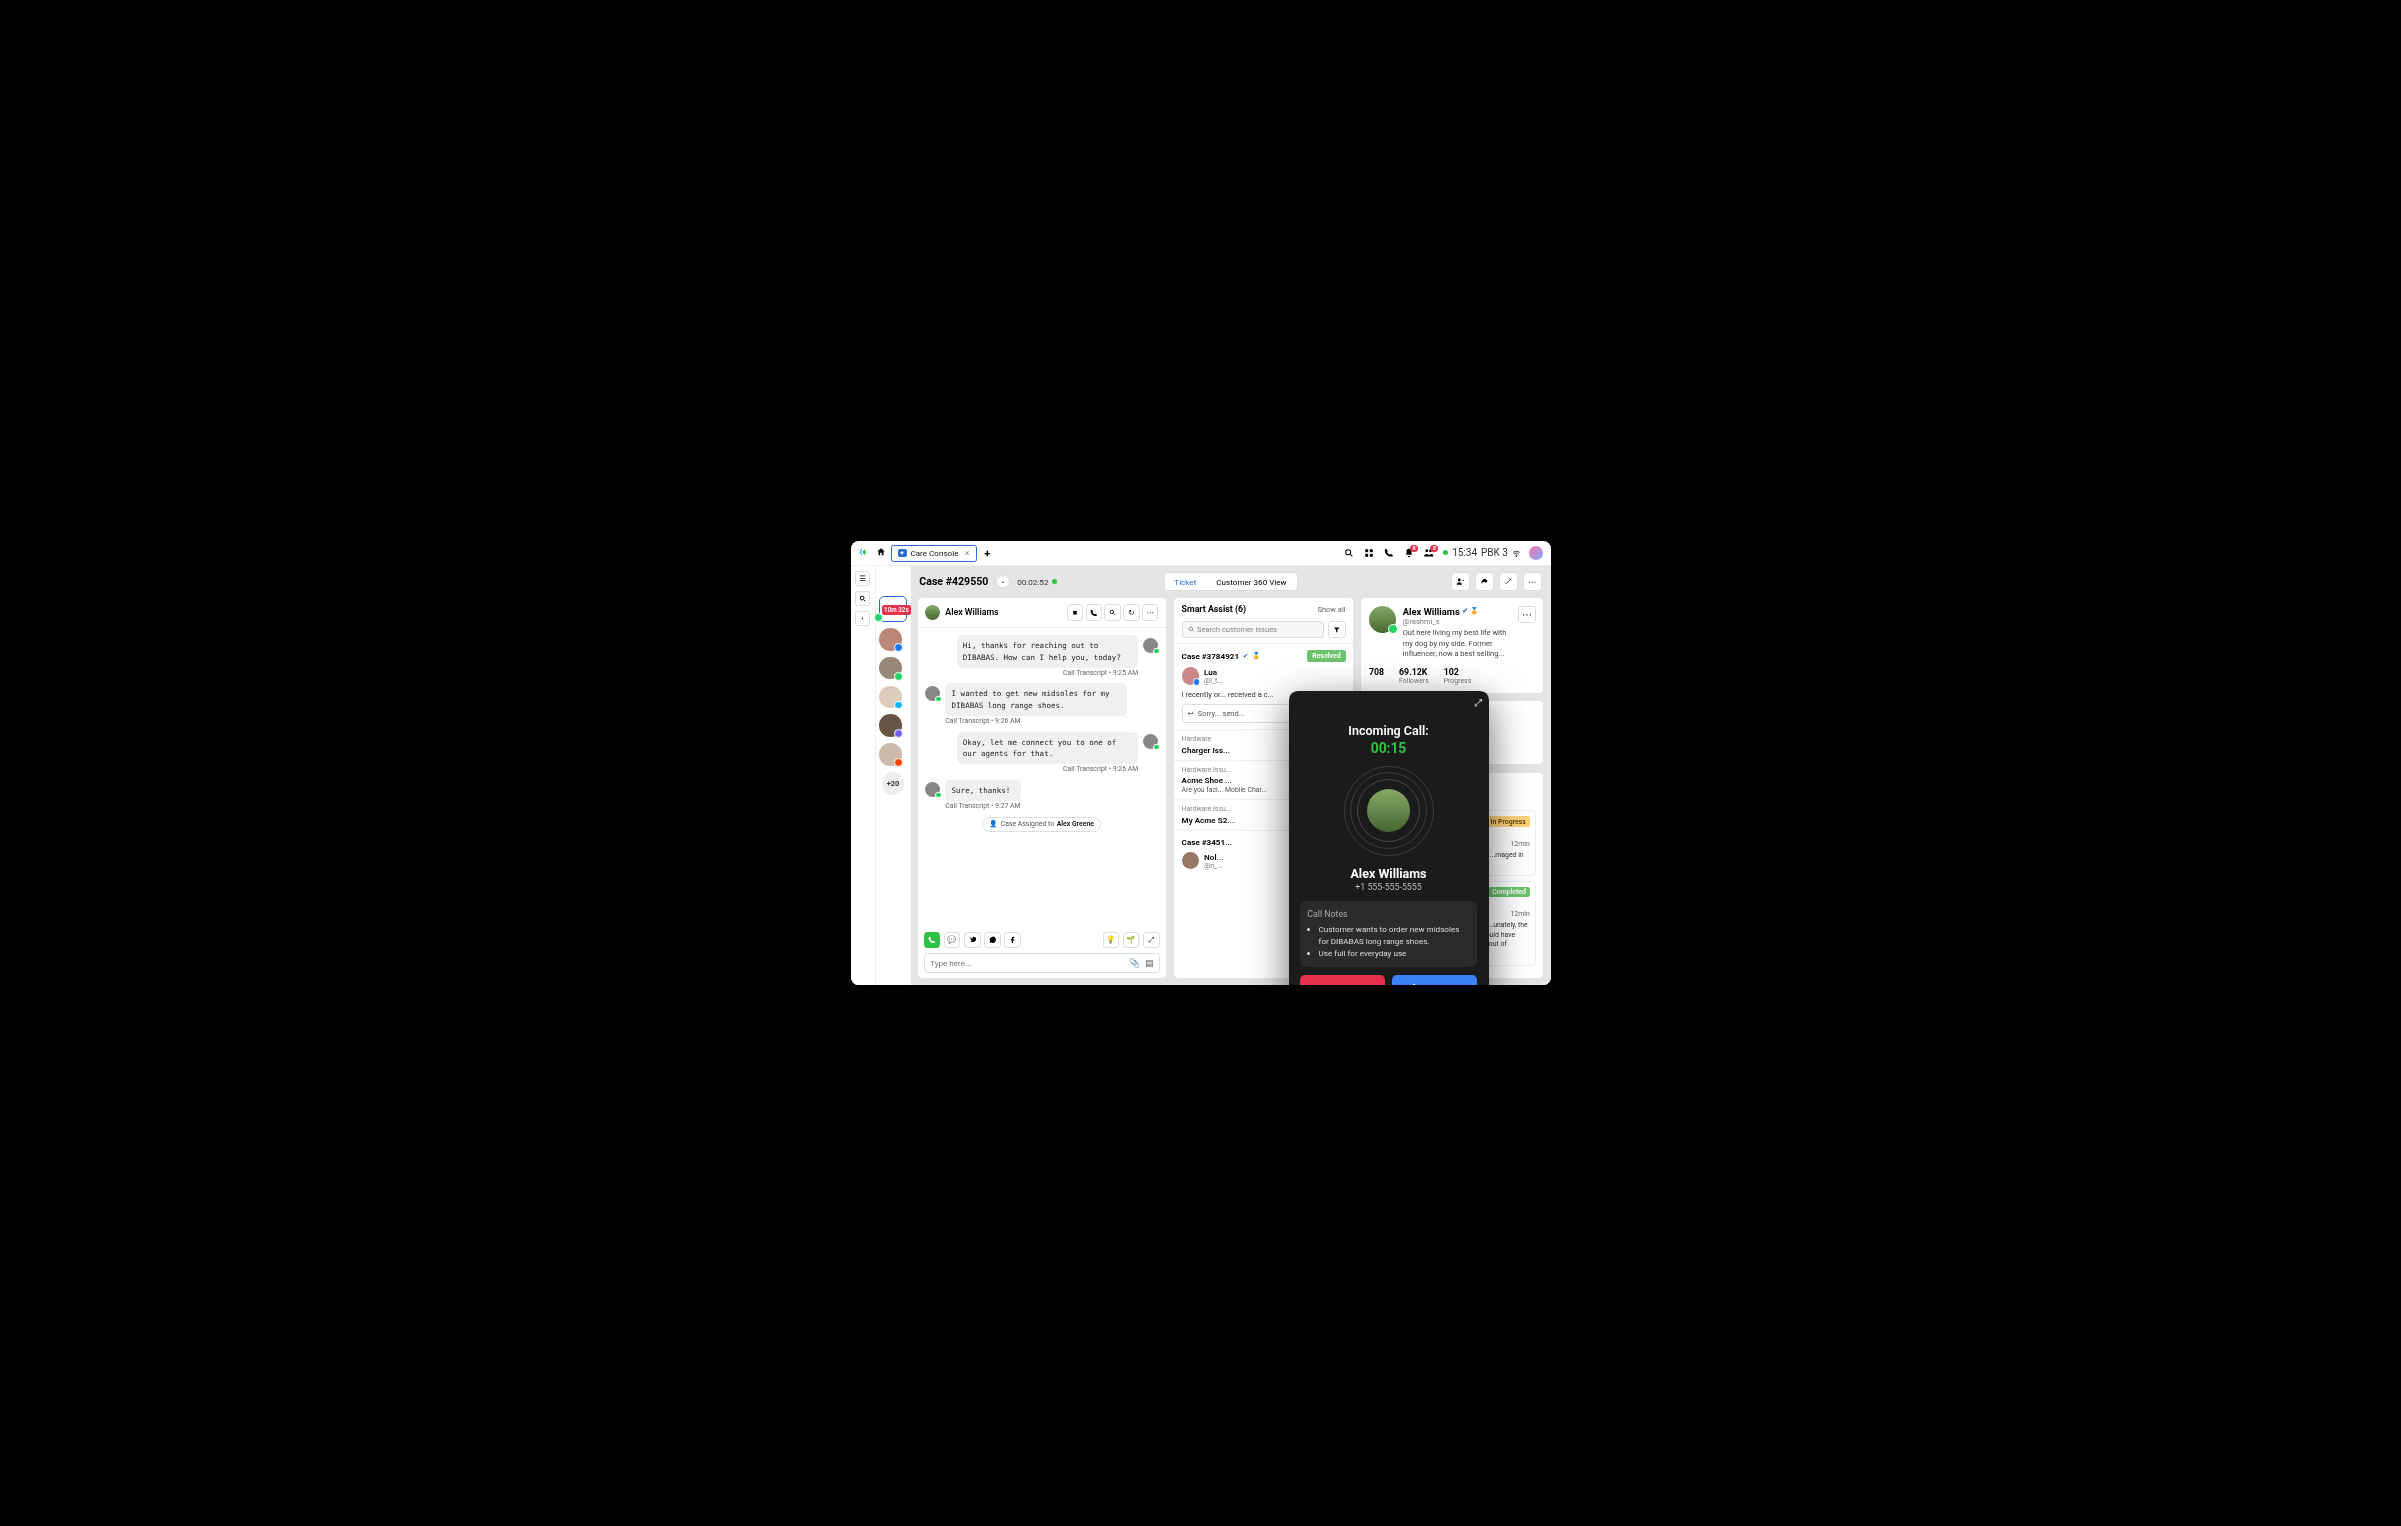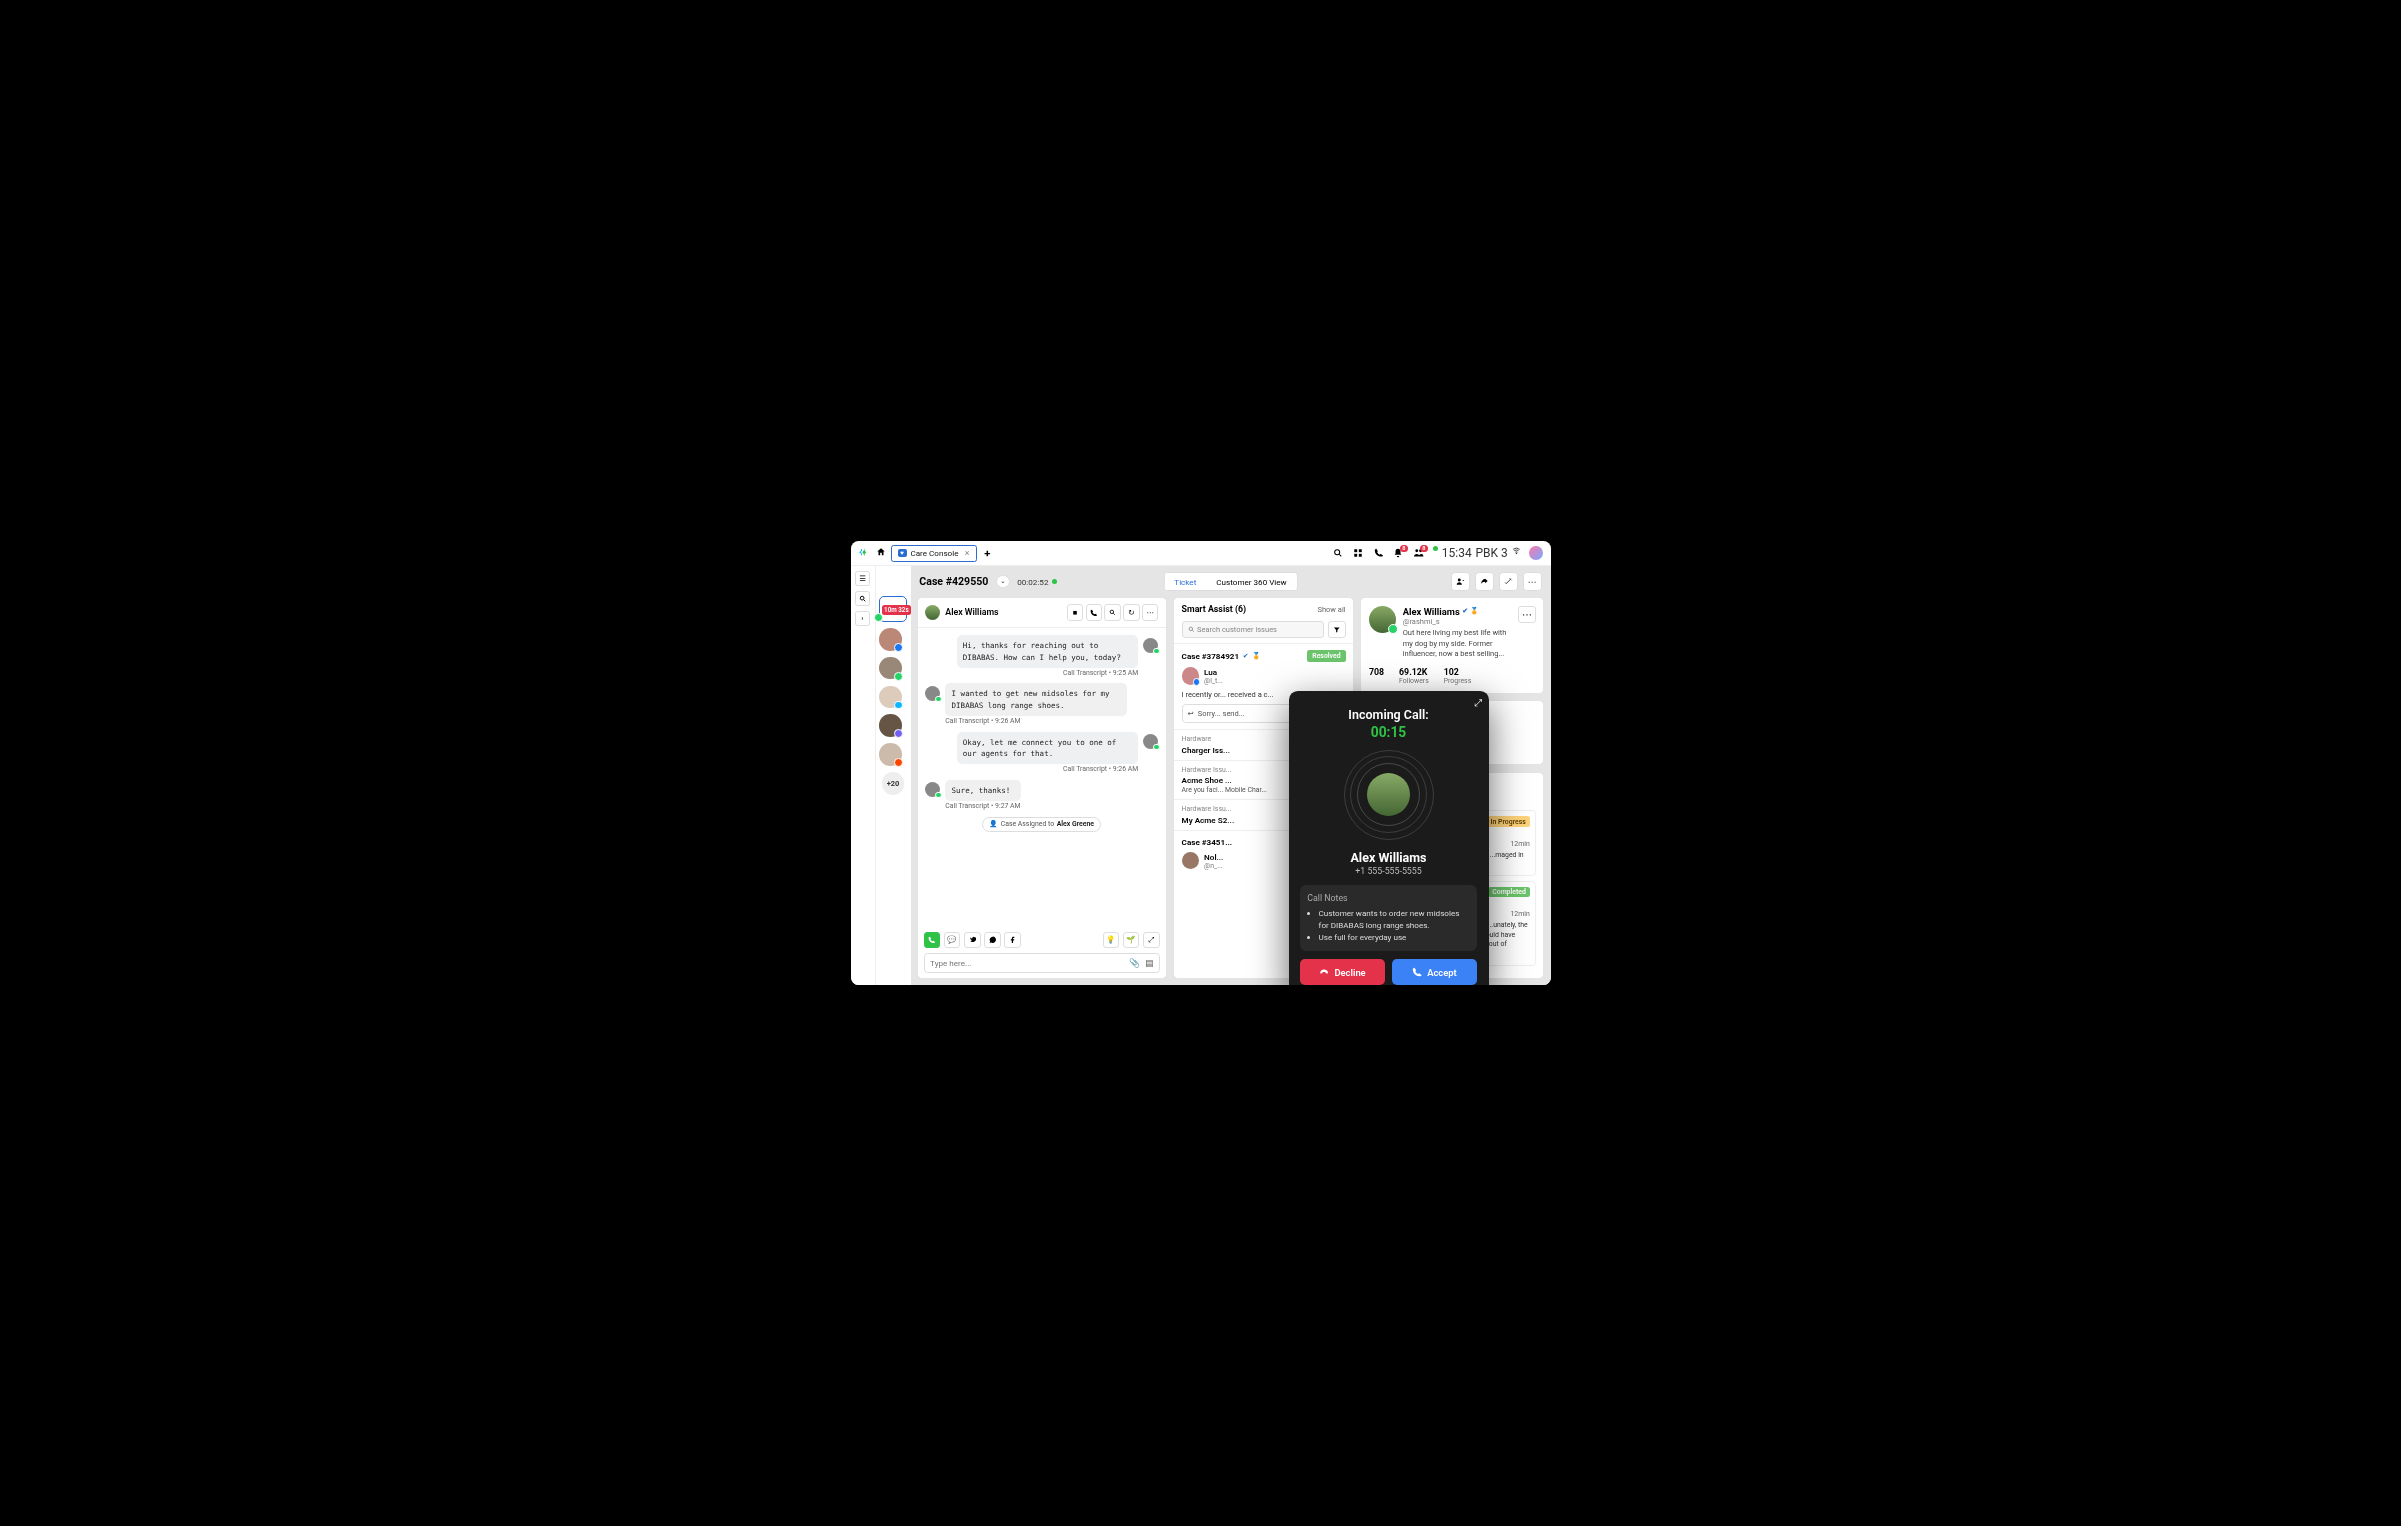--- a/index.html
+++ b/index.html
@@ -10,21 +10,21 @@
 .logo svg{width:12.5px;height:12.5px}
 .home-icon{font-size:10px;cursor:pointer}
 .tab{display:flex;align-items:center;gap:3.8px;padding:2.5px 6.3px;border:0.6px solid #2b6cd1;border-radius:2.5px;font-size:8.1px;color:#111;background:#fff}
 .tab-icon{width:8.8px;height:8.8px;background:#2b6cd1;border-radius:1.9px;display:flex;align-items:center;justify-content:center;color:#fff;font-size:6.3px}
 .tab-close{font-size:8.8px;color:#888;margin-left:2.5px;cursor:pointer}
 .plus-tab{font-size:11.3px;font-weight:bold;cursor:pointer;padding:0 2.5px}
 .topbar-spacer{flex:1}
 .topbar-right{display:flex;align-items:center;gap:8.8px}
 .tb-icon{width:11.3px;height:11.3px;display:flex;align-items:center;justify-content:center;cursor:pointer;position:relative;font-size:10px}
 .badge{position:absolute;top:-2.5px;right:-3.8px;background:#e3324a;color:#fff;font-size:5.6px;border-radius:5px;padding:0.6px 2.5px;font-weight:600}
-.status-pill{display:flex;align-items:flex-start;gap:3.8px;font-size:12px;color:#333}
+.status-pill{display:flex;align-items:center;gap:3.8px;font-size:10px;color:#333}
 .status-dot{width:5px;height:5px;border-radius:50%;background:#2ec246}
 .avatar-sm{width:13.8px;height:13.8px;border-radius:50%;background:linear-gradient(135deg,#f7a,#7af);cursor:pointer}
 .body{flex:1;display:flex;overflow:hidden}
 .rail{width:25px;background:#fff;border-right:0.6px solid #eee;display:flex;flex-direction:column;align-items:center;gap:5px;padding-top:5px}
 .rail-btn{width:15px;height:15px;display:flex;align-items:center;justify-content:center;border:0.6px solid #ddd;border-radius:2.5px;cursor:pointer;font-size:7.5px}
 .queue{width:35px;display:flex;flex-direction:column;align-items:center;gap:6.3px;padding:30px 0 0;background:#fff}
 .queue-item{position:relative;width:27.5px;display:flex;flex-direction:row;align-items:center;cursor:pointer}
 .queue-avatar{width:22.5px;height:22.5px;border-radius:50%;background:#888;position:relative}
 .queue-avatar .chip{position:absolute;bottom:-1.3px;right:-1.3px;width:8.8px;height:8.8px;border-radius:50%;border:1.3px solid #fff;display:flex;align-items:center;justify-content:center;font-size:5px;color:#fff}
 .chip.green{background:#25d366}
@@ -121,21 +121,21 @@
 .eng-item{border:0.6px solid #eee;border-radius:3.8px;padding:5px;margin-top:5px}
 .eng-hdr{display:flex;align-items:center;gap:3.8px;font-size:7.5px}
 .eng-title{font-weight:700}
 .eng-status{margin-left:auto;font-size:6.9px;padding:1.3px 3.8px;border-radius:2.5px;font-weight:600}
 .eng-status.prog{background:#ffd37a;color:#5a3e00}
 .eng-status.done{background:#6bc46b;color:#fff}
 .eng-meta{font-size:6.9px;color:#666;margin-top:2.5px;display:flex;gap:2.5px;align-items:center}
 .eng-text{font-size:6.9px;color:#333;margin-top:2.5px;line-height:1.4}
 .call-modal{position:absolute;top:150px;left:438px;width:200px;background:#1b1b1b;border-radius:8.8px;padding:11.3px;color:#fff;box-shadow:0 12.5px 38px rgba(0,0,0,.6);z-index:50}
 .cm-expand{position:absolute;top:6.3px;right:6.3px;cursor:pointer;font-size:10px;color:#fff}
-.cm-title{text-align:center;font-size:12.5px;font-weight:600;margin-top:5px}
+.cm-title{text-align:center;font-size:12.5px;font-weight:600;margin-top:21px}
 .cm-timer{text-align:center;font-size:13.8px;font-weight:700;color:#2ec246;margin-top:1.3px}
 .cm-avatar-wrap{display:flex;align-items:center;justify-content:center;margin:11.3px 0}
 .cm-rings{width:88px;height:88px;border-radius:50%;position:relative;display:flex;align-items:center;justify-content:center}
 .cm-rings::before,.cm-rings::after{content:"";position:absolute;border:0.6px solid rgba(255,255,255,.15);border-radius:50%}
 .cm-rings::before{width:75px;height:75px}
 .cm-rings::after{width:88px;height:88px}
 .cm-ring-outer{position:absolute;width:63px;height:63px;border:0.6px solid rgba(255,255,255,.2);border-radius:50%}
 .cm-avatar{width:43px;height:43px;border-radius:50%;background:#777;z-index:1}
 .cm-name{text-align:center;font-size:12.5px;font-weight:700}
 .cm-phone{text-align:center;font-size:8.8px;color:#bbb;margin-top:1.3px}

